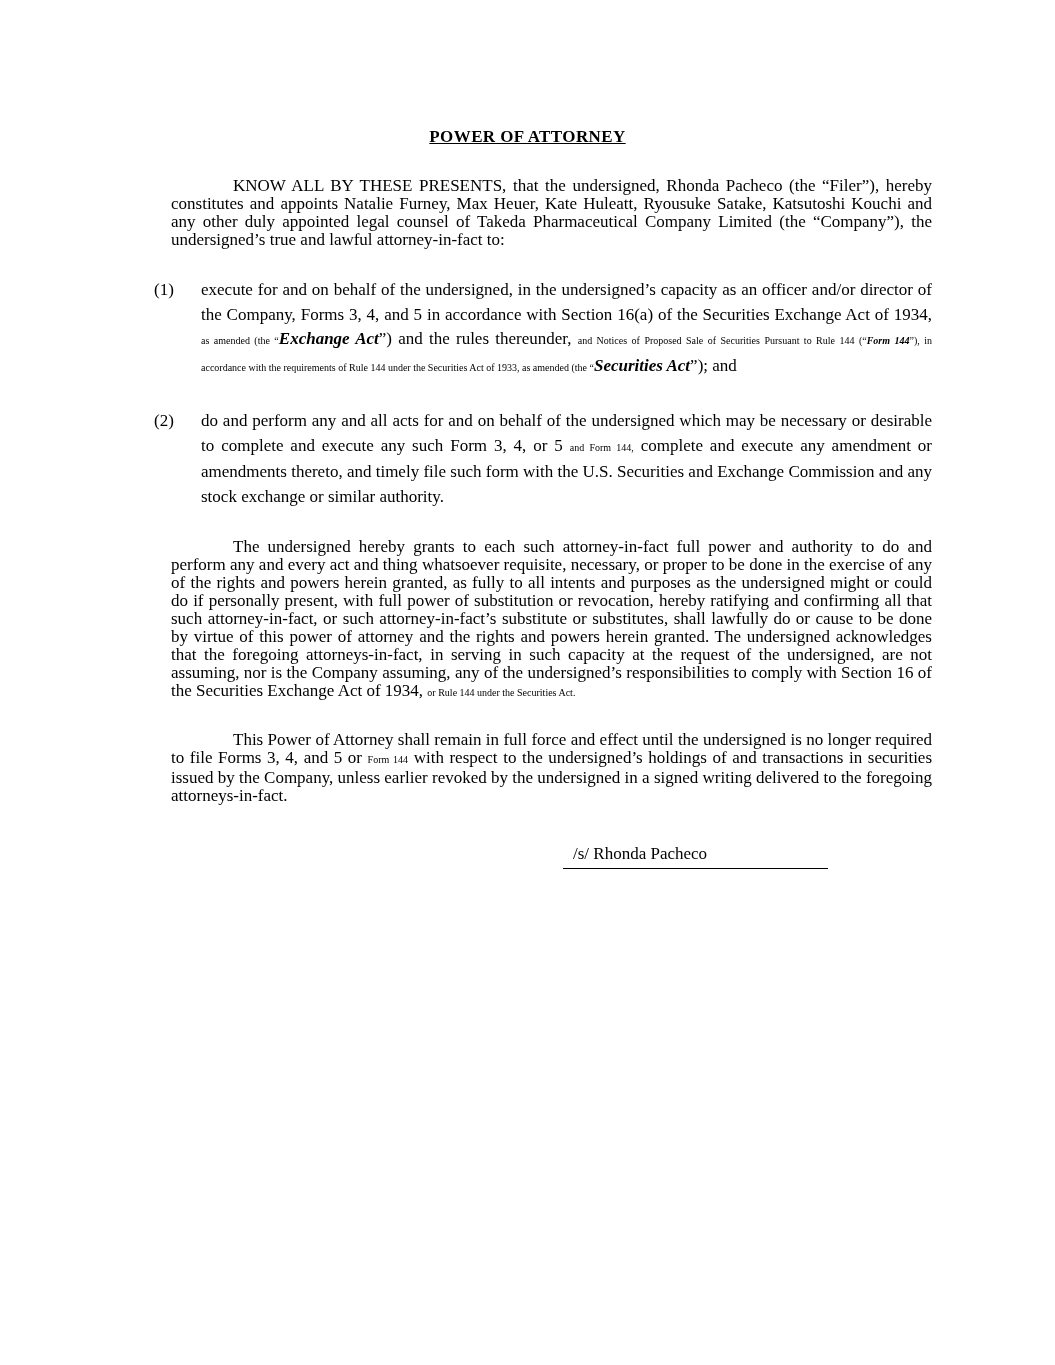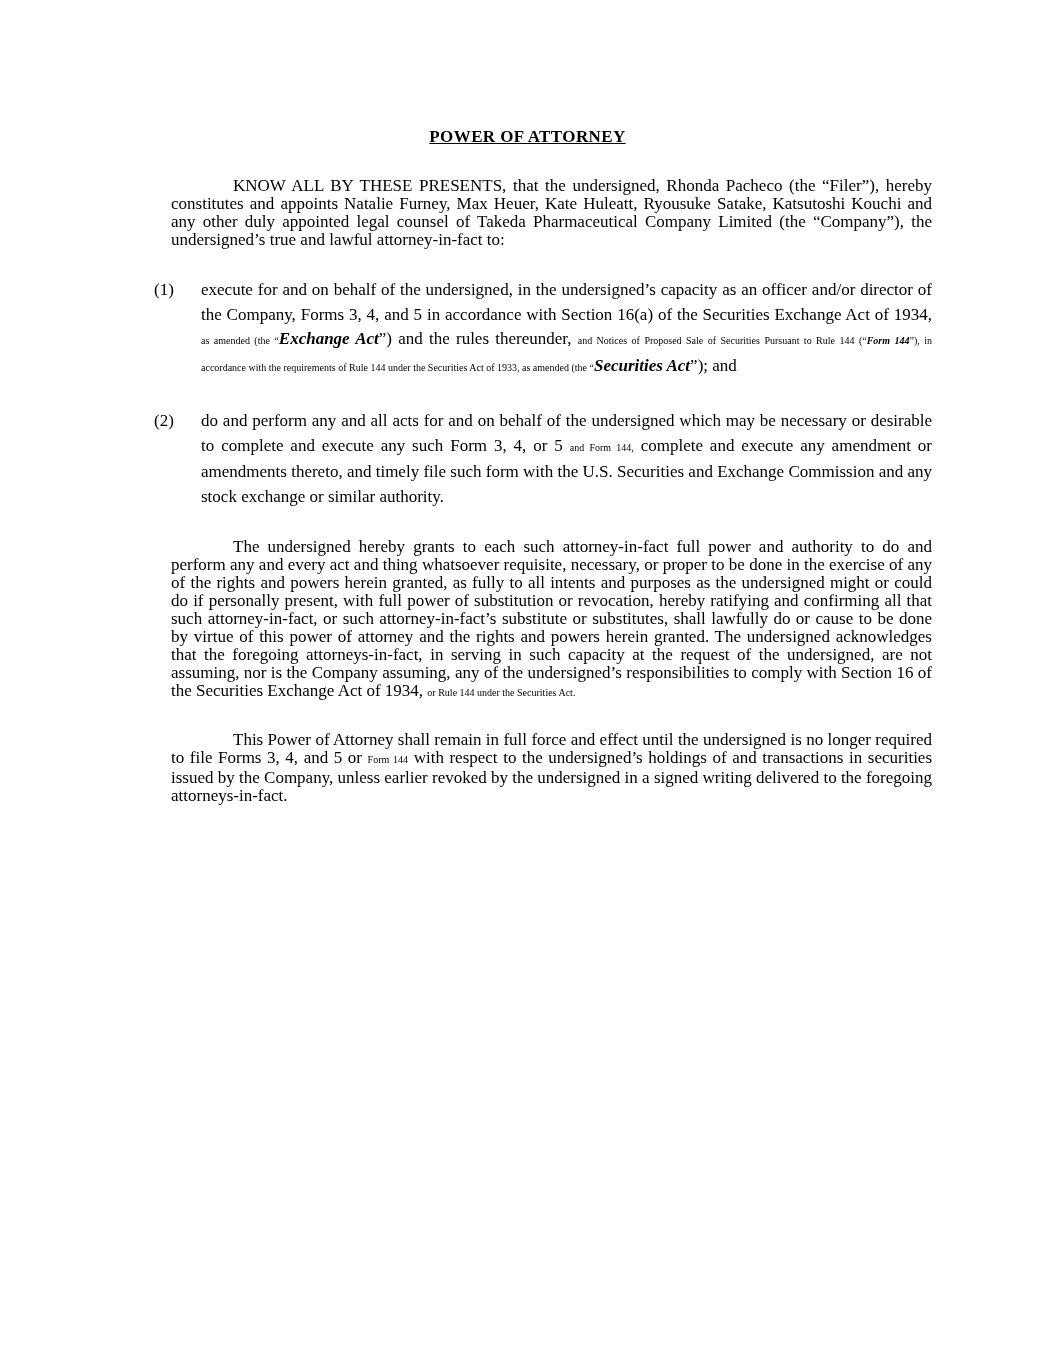--- a/index.html
+++ b/index.html
@@ -89,15 +89,16 @@
     <div class="list-num">(2)</div>
     <div class="list-body"><span>do and perform any and all acts for and on behalf of the undersigned which may be necessary or desirable to complete and execute any such Form 3, 4, or 5 </span><span class="small">and Form 144,</span><span> complete and execute any amendment or amendments thereto, and timely file such form with the U.S. Securities and Exchange Commission and any stock exchange or similar authority.</span></div>
   </div>
 
   <p class="para"><span>The undersigned hereby grants to each such attorney-in-fact full power and authority to do and perform any and every act and thing whatsoever requisite, necessary, or proper to be done in the exercise of any of the rights and powers herein granted, as fully to all intents and purposes as the undersigned might or could do if personally present, with full power of substitution or revocation, hereby ratifying and confirming all that such attorney-in-fact, or such attorney-in-fact’s substitute or substitutes, shall lawfully do or cause to be done by virtue of this power of attorney and the rights and powers herein granted. The undersigned acknowledges that the foregoing attorneys-in-fact, in serving in such capacity at the request of the undersigned, are not assuming, nor is the Company assuming, any of the undersigned’s responsibilities to comply with Section 16 of the Securities Exchange Act of 1934, </span><span class="small">or Rule 144 under the Securities Act.</span></p>
 
   <p class="para"><span>This Power of Attorney shall remain in full force and effect until the undersigned is no longer required to file Forms 3, 4, and 5 or </span><span class="small">Form 144</span><span> with respect to the undersigned’s holdings of and transactions in securities issued by the Company, unless earlier revoked by the undersigned in a signed writing delivered to the foregoing attorneys-in-fact.</span></p>
 
 
   <div class="sig-block">
+    <div class="sig-name">/s/ Rhonda Pacheco</div>
   </div>
 
 </div>
 
 </body></html>

